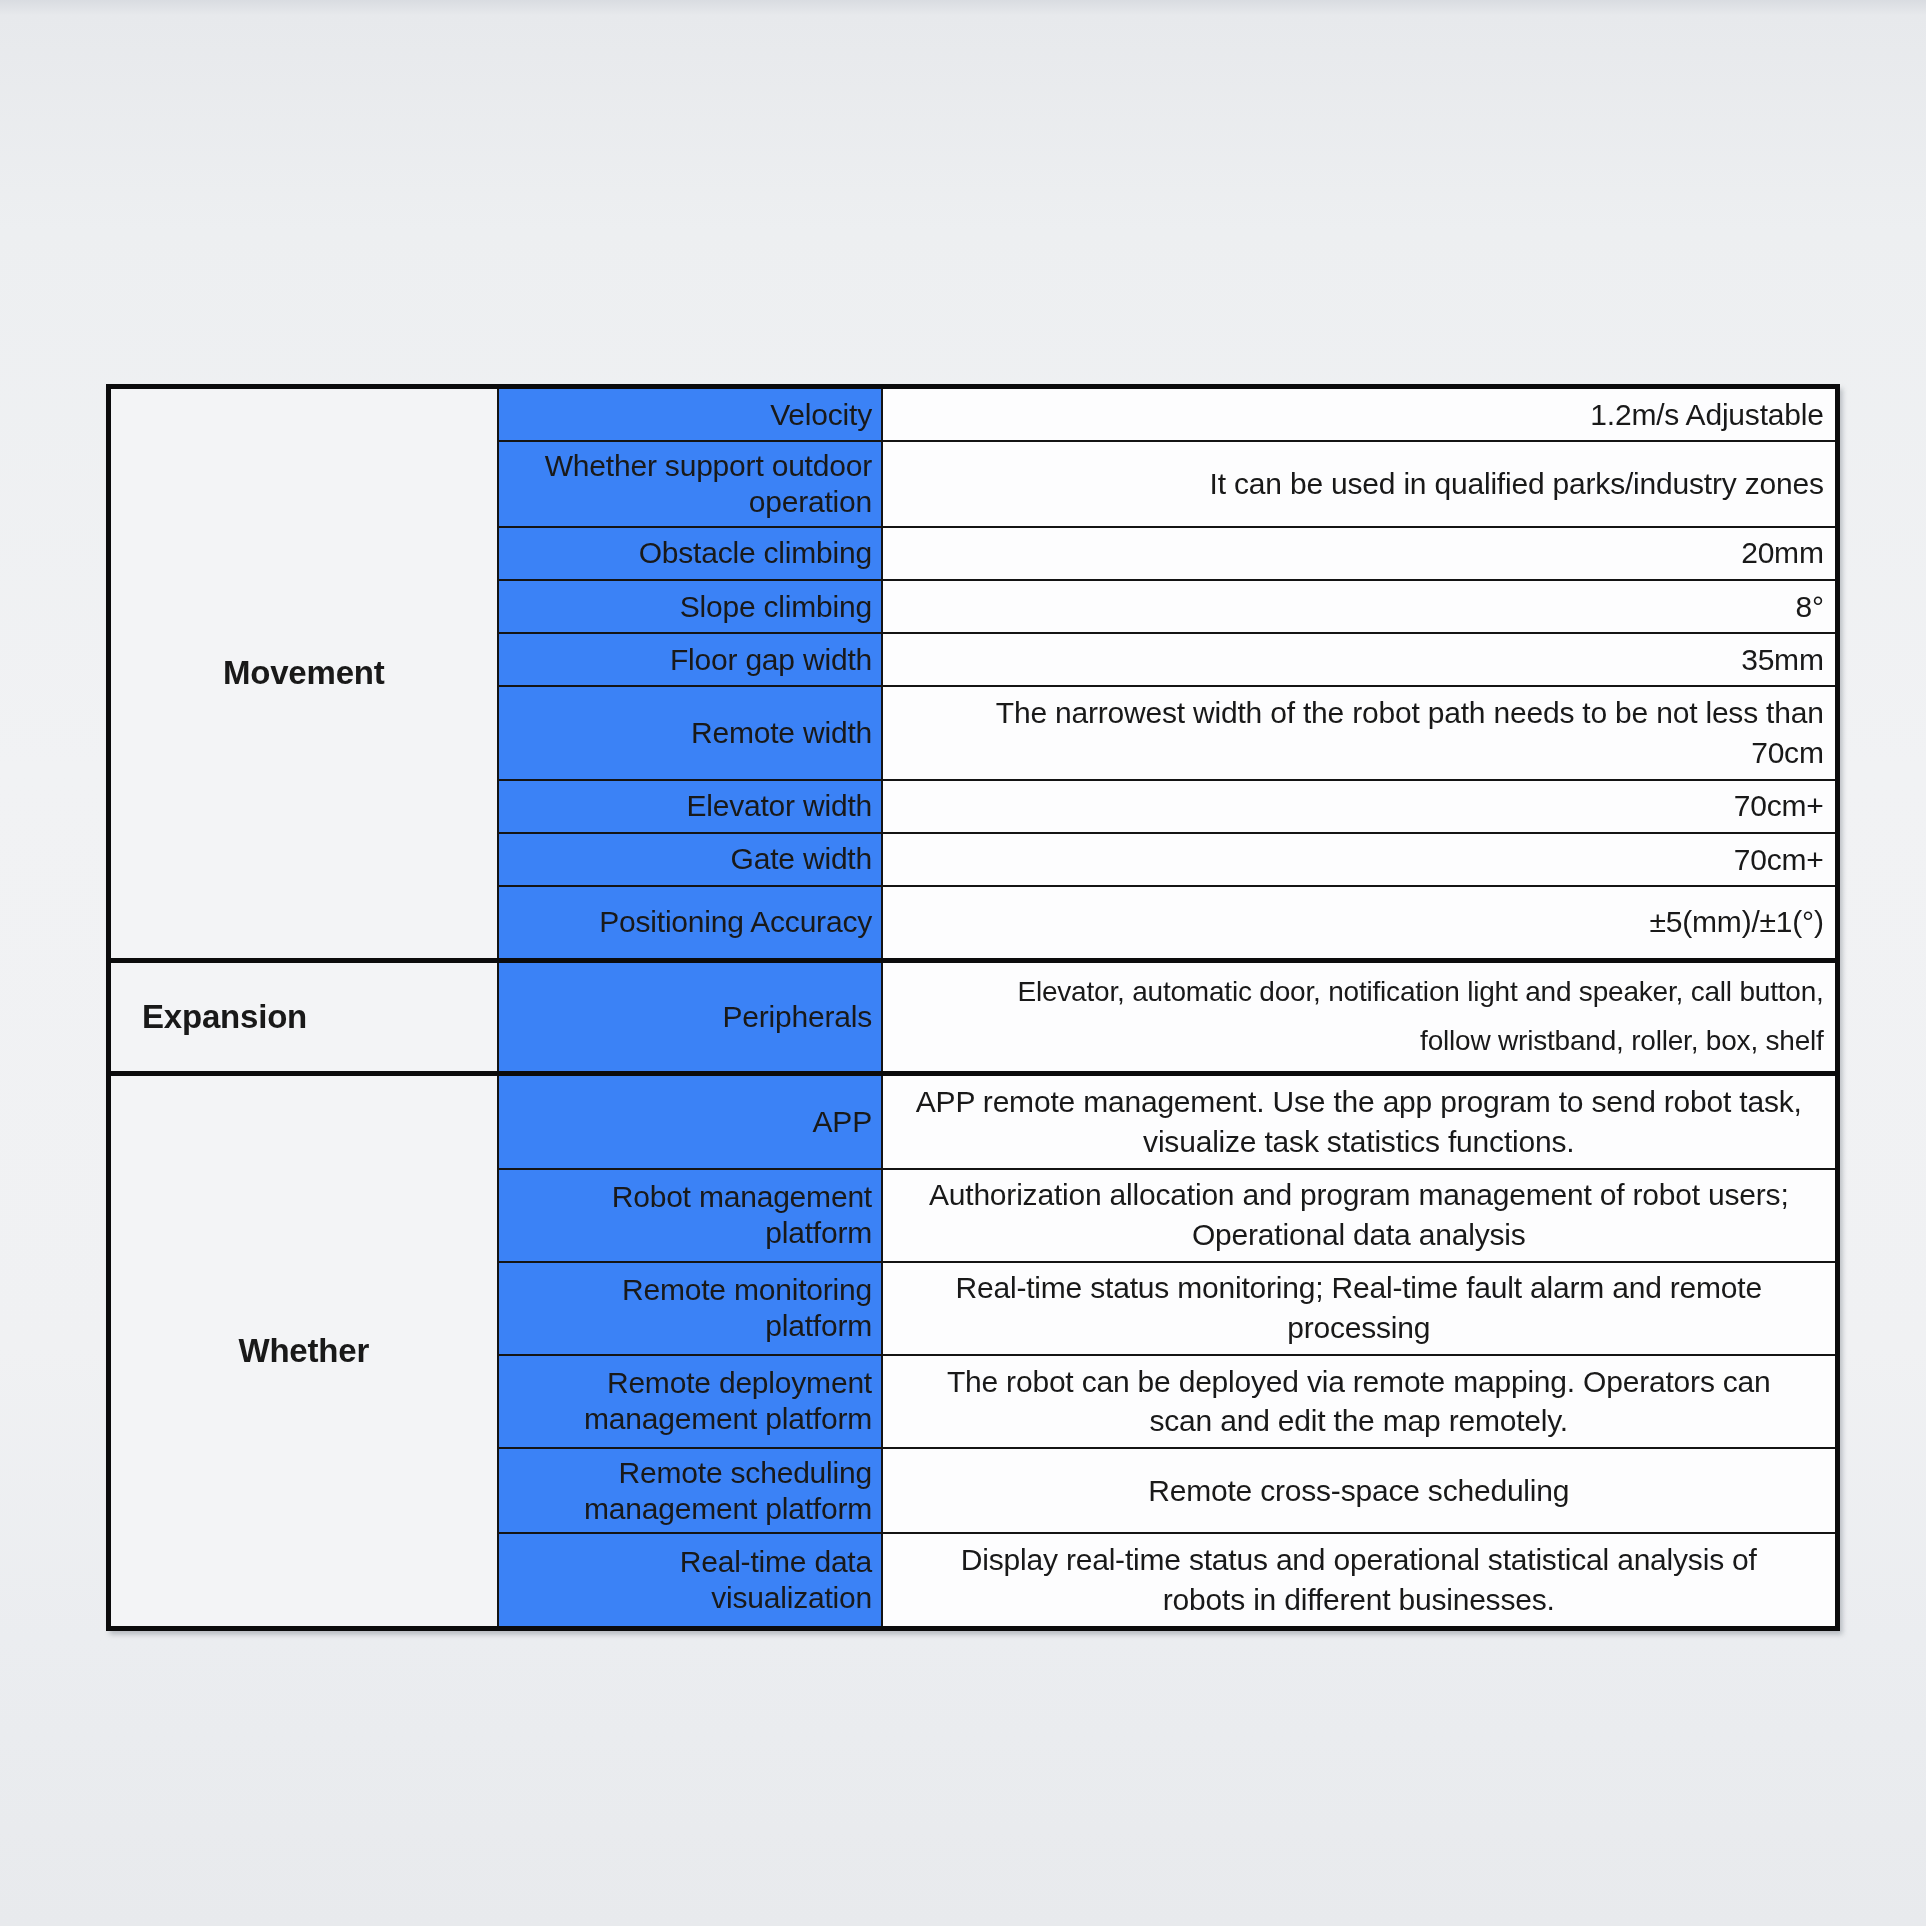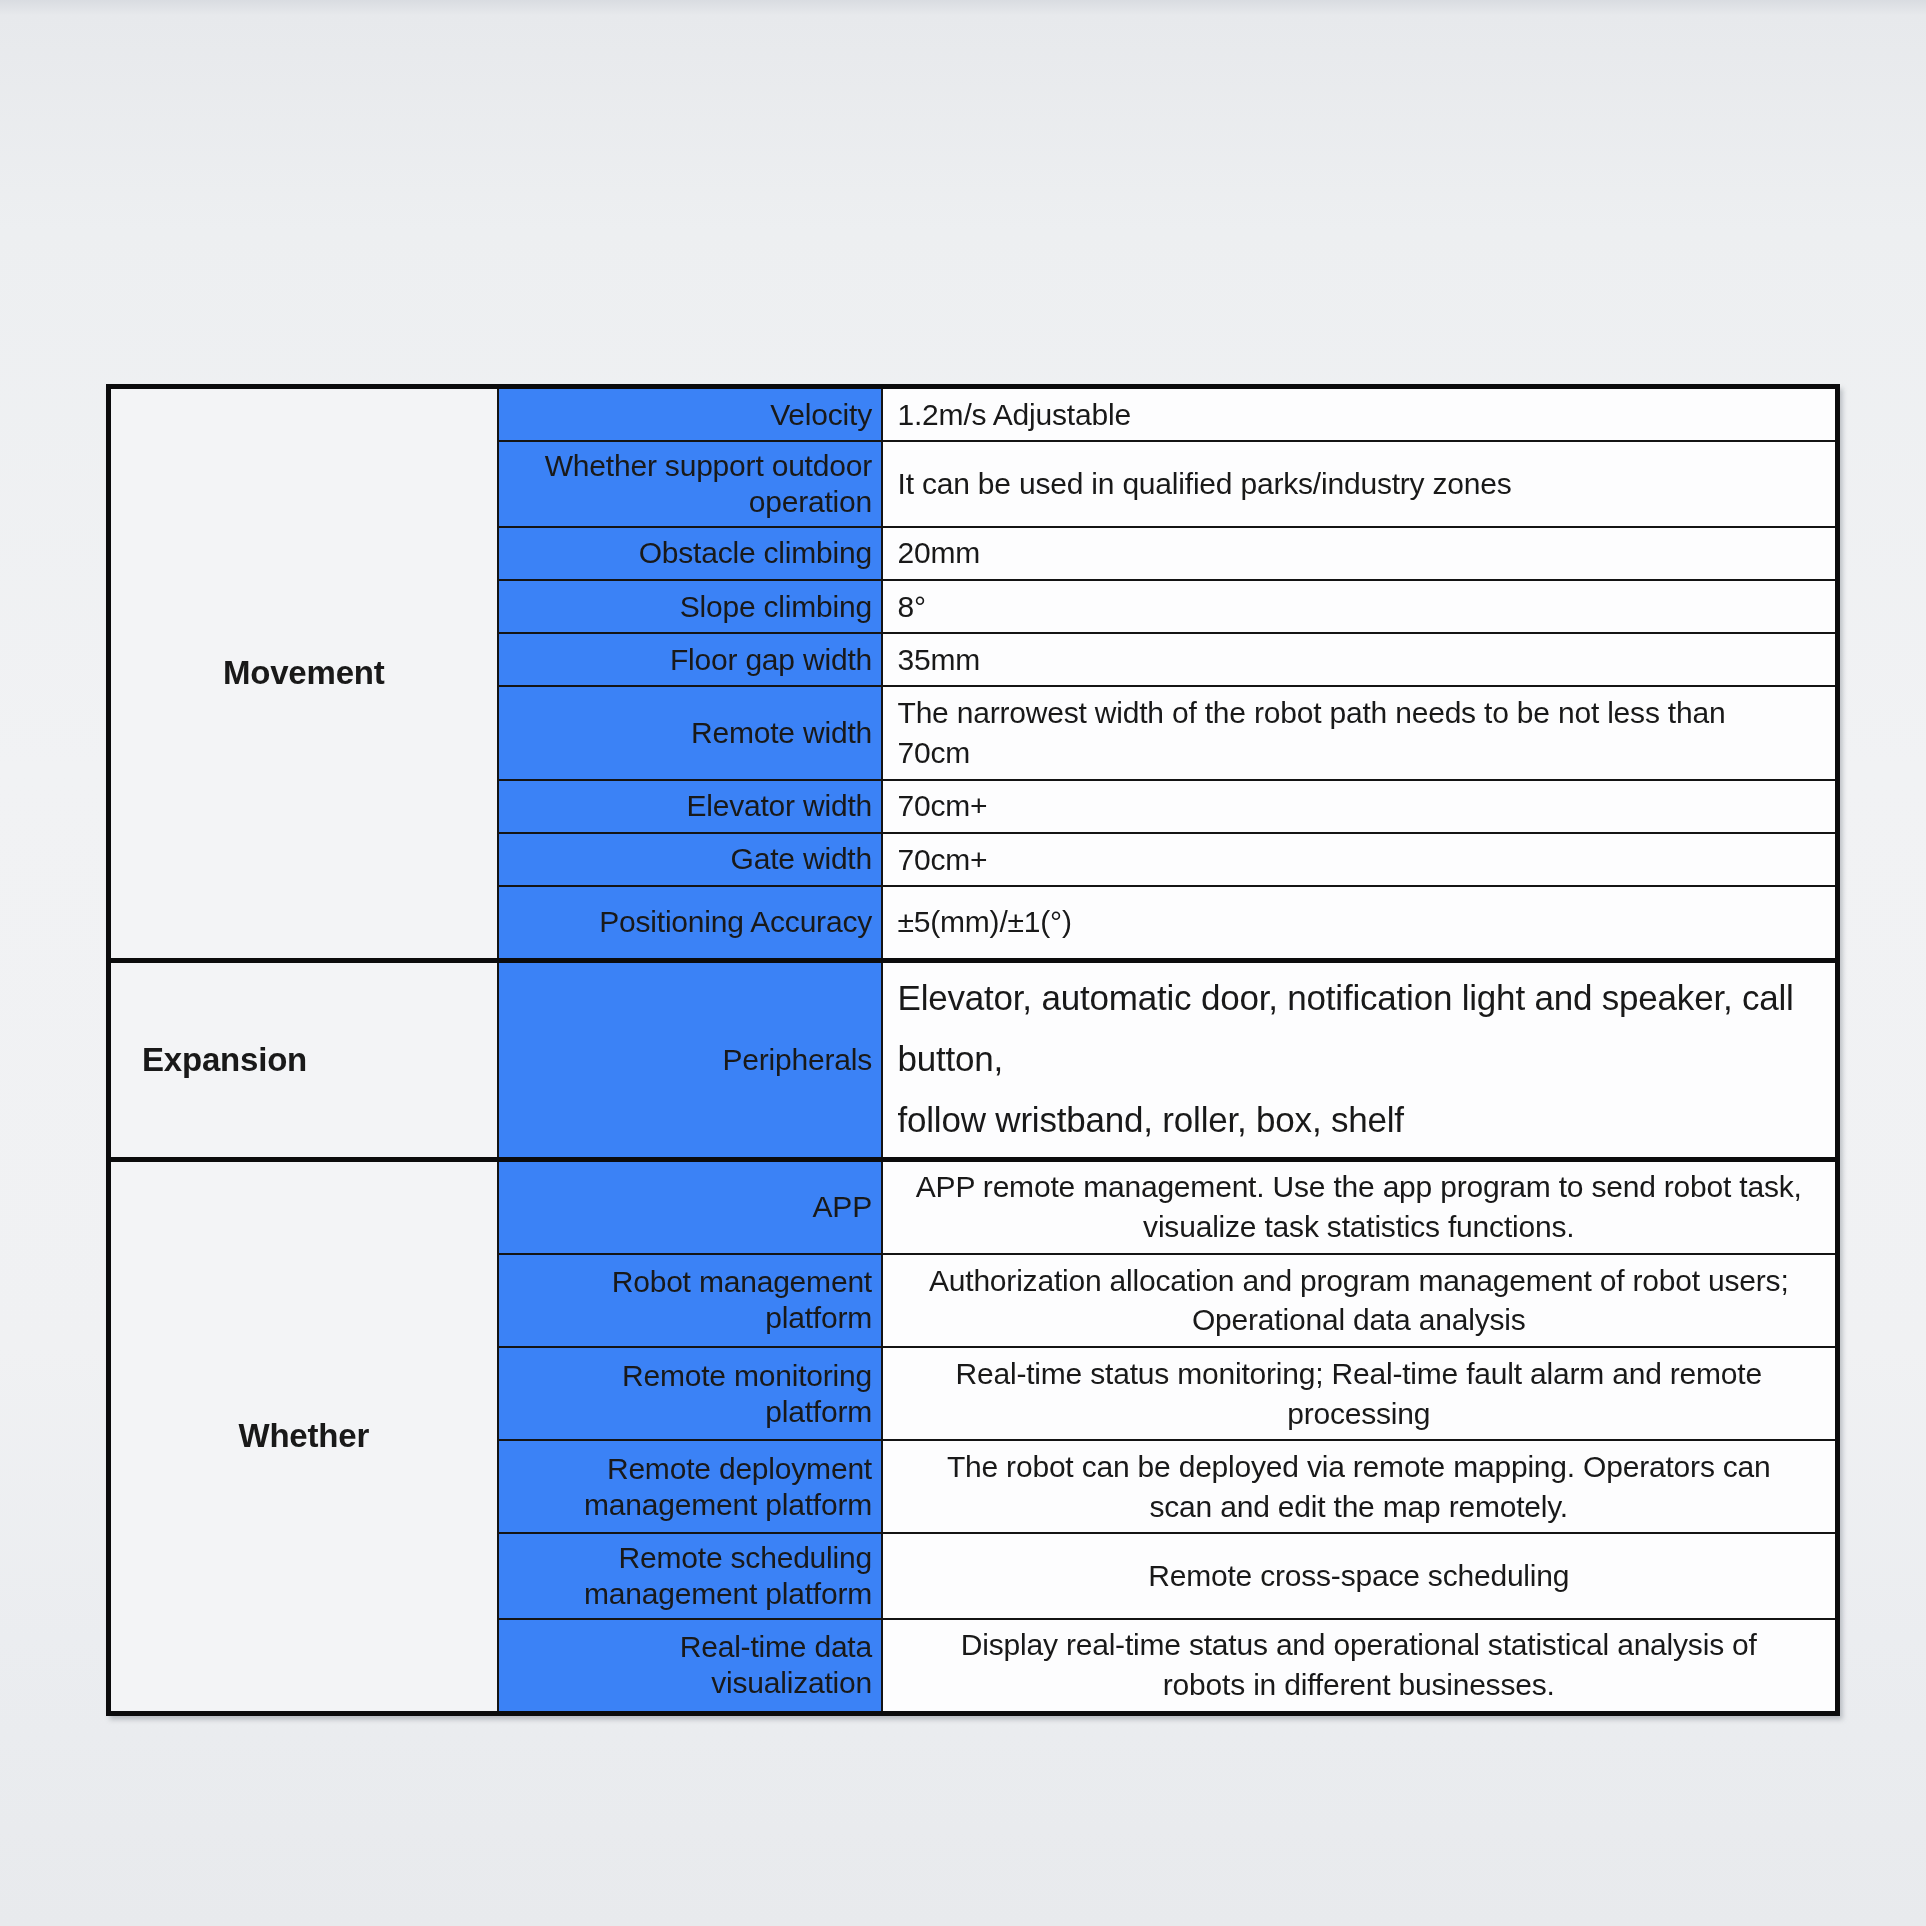--- a/index.html
+++ b/index.html
@@ -60,27 +60,27 @@
   }
   td.label {
     background: #3b82f6;
     text-align: right;
     padding: 5.7px 8.5px 5.7px 12px;
     white-space: pre-line;
     line-height: 1.2;
   }
   td.val {
     background: #fdfdfe;
-    text-align: left;
+    text-align: right;
     padding: 5.7px 11.3px 5.7px 15px;
     white-space: pre-line;
     line-height: 1.33;
   }
   td.val.center { text-align: center; padding: 5.7px 14px; }
-  td.val.small  { font-size: 35px; line-height: 1.74; margin-left: 24px; }
+  td.val.small  { font-size: 28px; line-height: 1.74; margin-left: 24px; }
 </style>
 </head>
 <body>
 
 <div class="stage">
   <table class="spec">
     <colgroup>
       <col style="width:389px">
       <col style="width:384px">
       <col style="width:956px">

